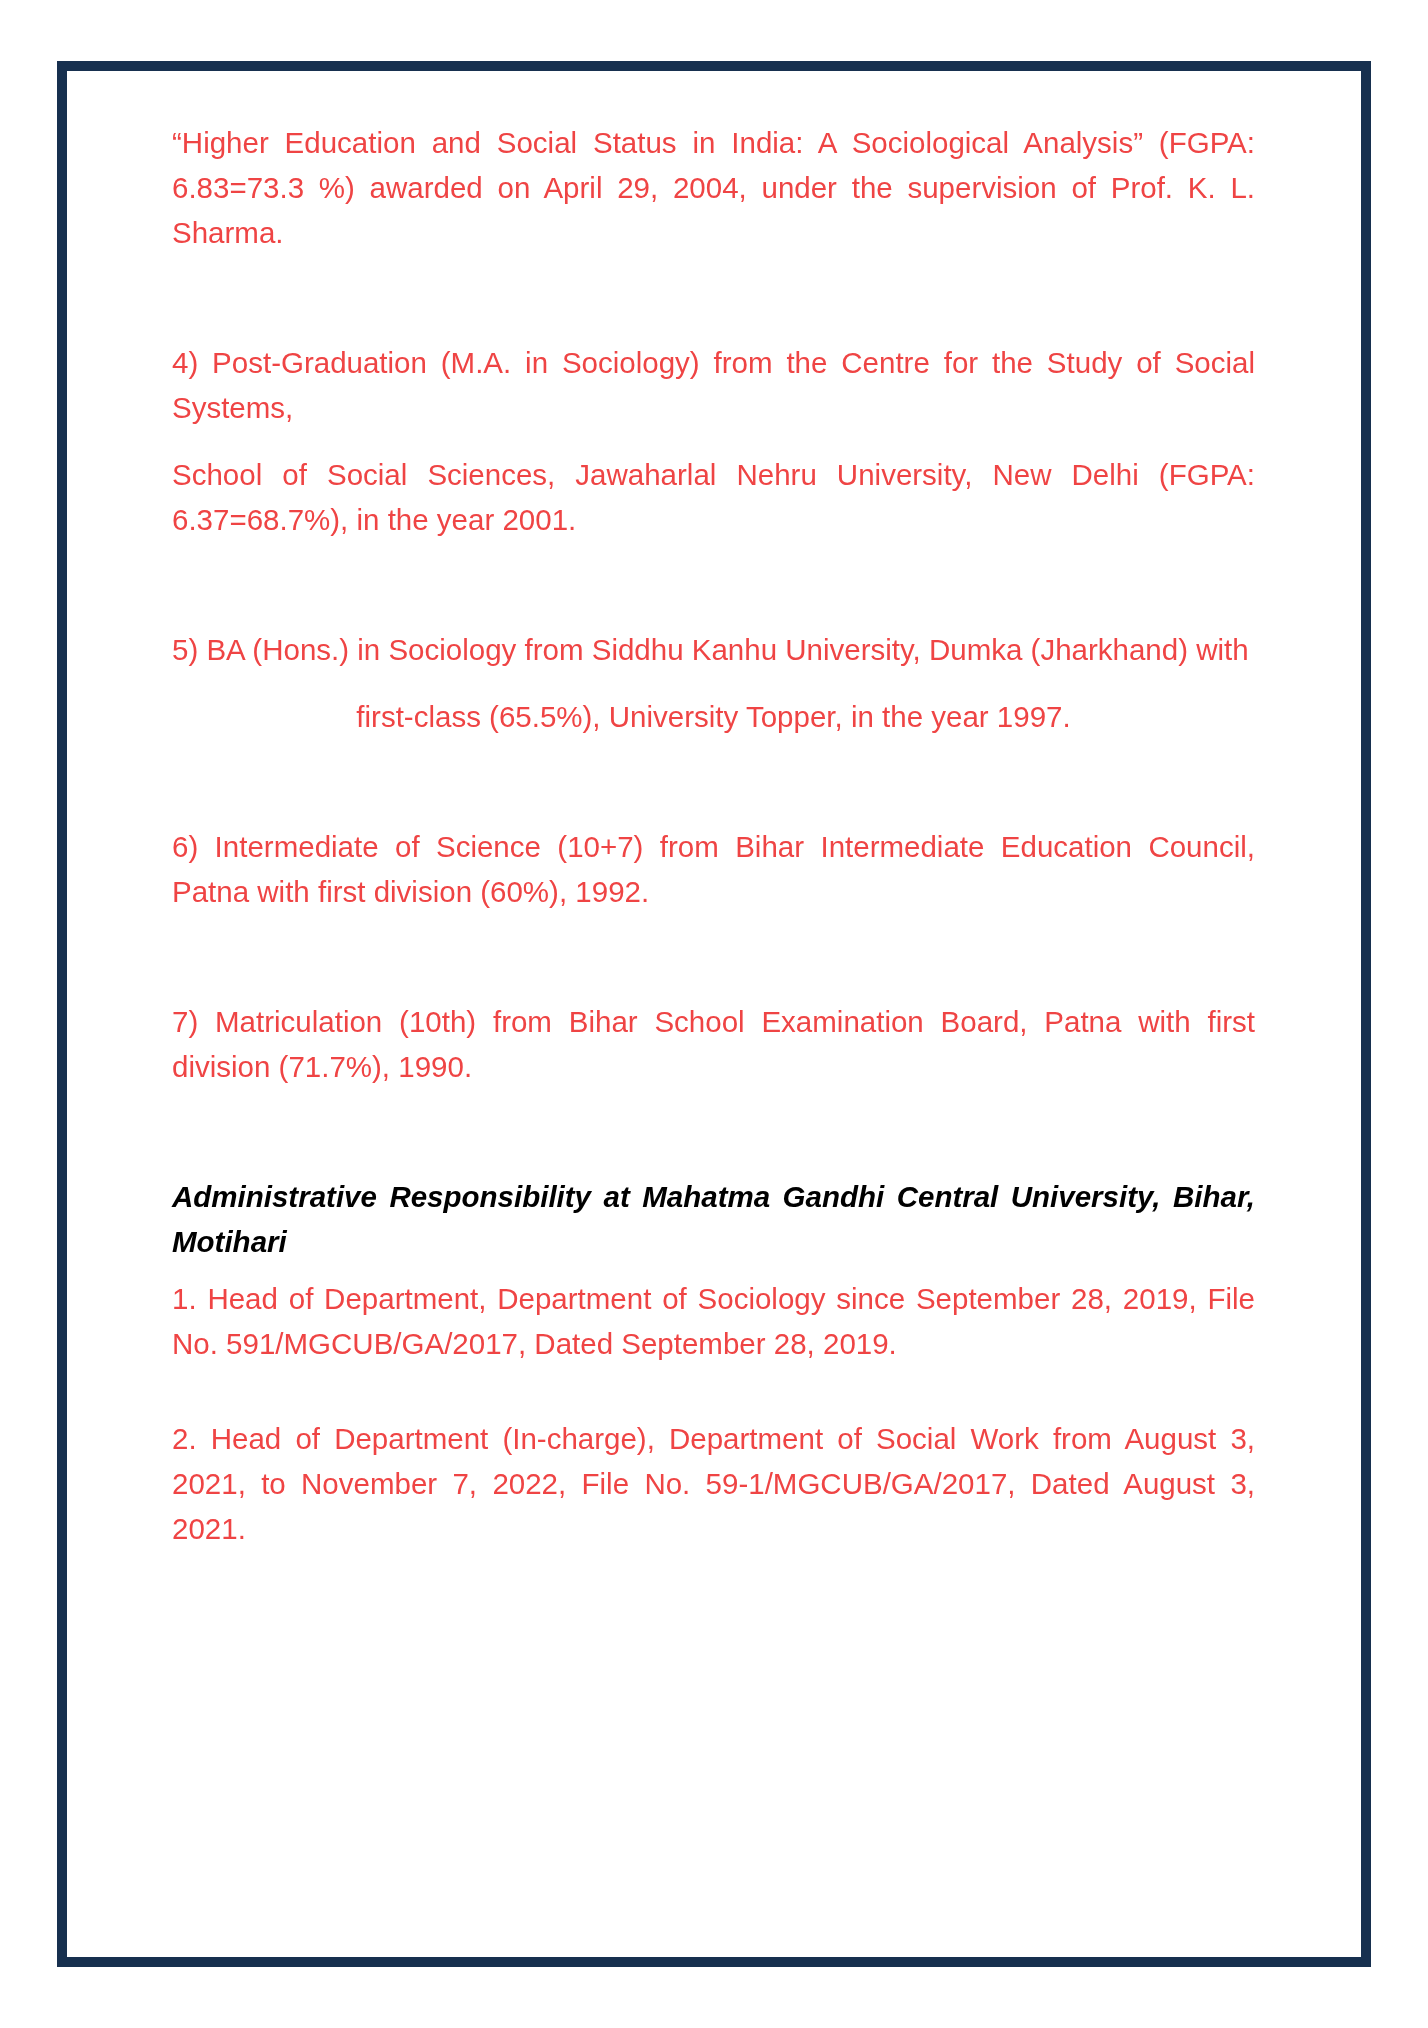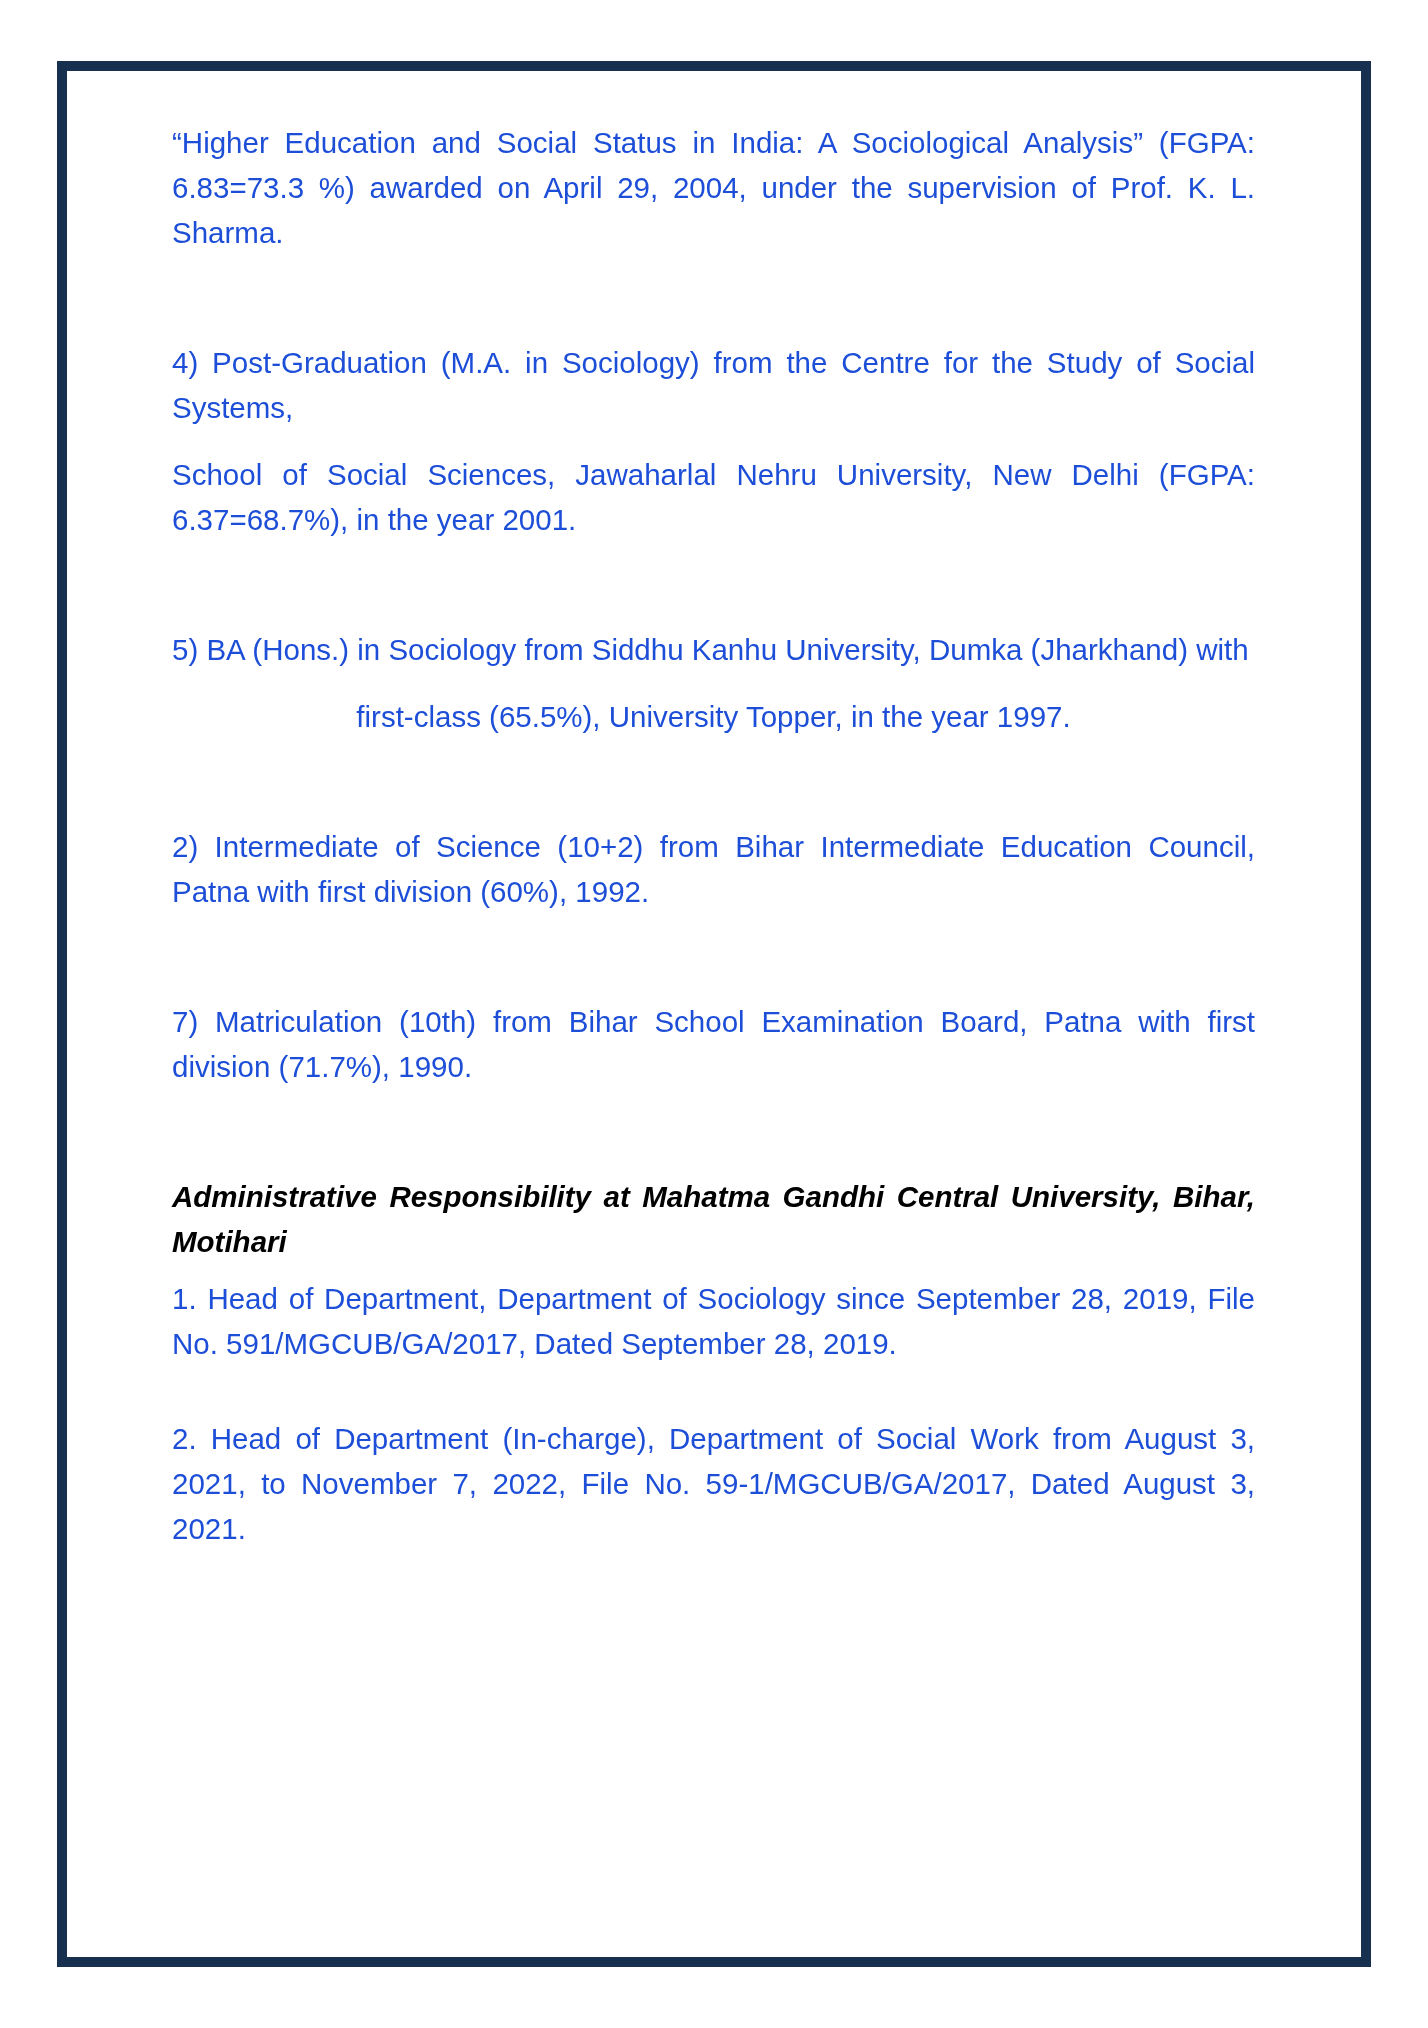--- a/index.html
+++ b/index.html
@@ -39,21 +39,21 @@
     top: 120px;
     width: 1083px;
     box-sizing: border-box;
   }
   .para {
     font-size: 29.5px;
     line-height: 45px;
     text-align: justify;
     text-justify: inter-word;
     margin: 0;
-    color: #1d4ed8;
+    color: #ef4444;
     -webkit-hyphens: none;
     hyphens: none;
   }
   .para.last-left {
     text-align: center;
   }
   .heading-bold {
     font-size: 29.5px;
     line-height: 45px;
     font-weight: bold;
@@ -90,21 +90,21 @@
     <div class="gap-lg"></div>
 
     <p class="para">5) BA (Hons.) in Sociology from Siddhu Kanhu University, Dumka (Jharkhand) with</p>
 
     <div class="gap-sm"></div>
 
     <p class="para last-left">first-class (65.5%), University Topper, in the year 1997.</p>
 
     <div class="gap-lg"></div>
 
-    <p class="para">2) Intermediate of Science (10+2) from Bihar Intermediate Education Council, Patna with  first division (60%), 1992.</p>
+    <p class="para">6) Intermediate of Science (10+7) from Bihar Intermediate Education Council, Patna with  first division (60%), 1992.</p>
 
     <div class="gap-lg"></div>
 
     <p class="para">7) Matriculation (10th) from Bihar School Examination Board, Patna with first division  (71.7%), 1990.</p>
 
     <div class="gap-lg"></div>
 
     <p class="heading-bold">Administrative Responsibility at Mahatma Gandhi Central University, Bihar, Motihari</p>
 
     <div class="gap-xs"></div>

